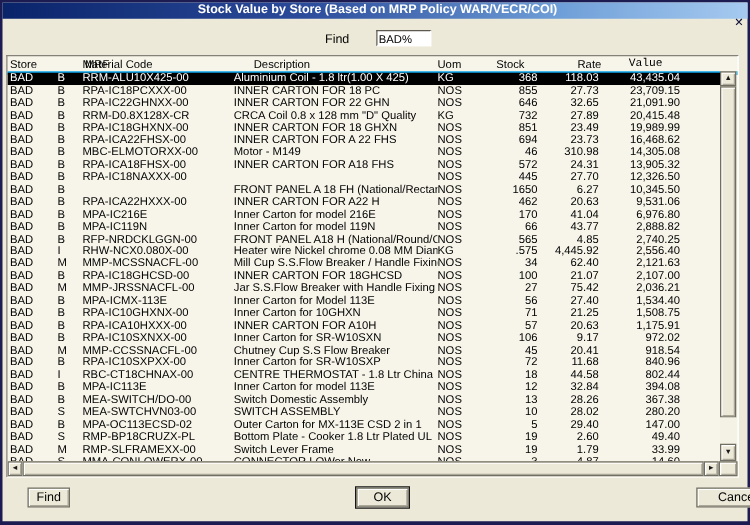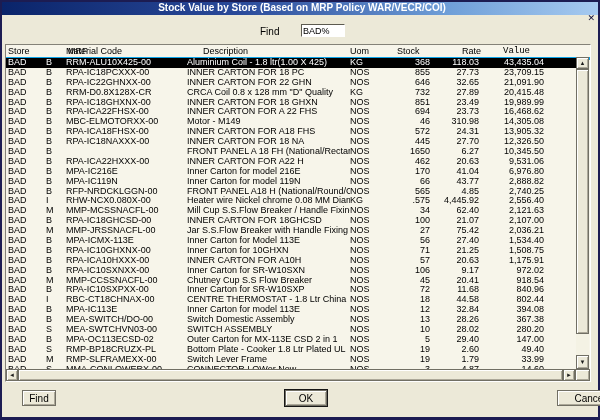--- a/index.html
+++ b/index.html
@@ -144,21 +144,20 @@
           <span class="cell col-desc">INNER CARTON FOR A18 FHS</span>
           <span class="cell col-uom">NOS</span>
           <span class="cell col-stock">572</span>
           <span class="cell col-rate">24.31</span>
           <span class="cell col-value">13,905.32</span>
         </div>
         <div class="row">
           <span class="cell col-store">BAD</span>
           <span class="cell col-mrf">B</span>
           <span class="cell col-code">RPA-IC18NAXXX-00</span>
-          <span class="cell col-desc">INNER CARTON FOR 18 NA</span>
           <span class="cell col-uom">NOS</span>
           <span class="cell col-stock">445</span>
           <span class="cell col-rate">27.70</span>
           <span class="cell col-value">12,326.50</span>
         </div>
         <div class="row">
           <span class="cell col-store">BAD</span>
           <span class="cell col-mrf">B</span>
           <span class="cell col-desc">FRONT PANEL A 18 FH (National/Rectangu</span>
           <span class="cell col-uom">NOS</span>

